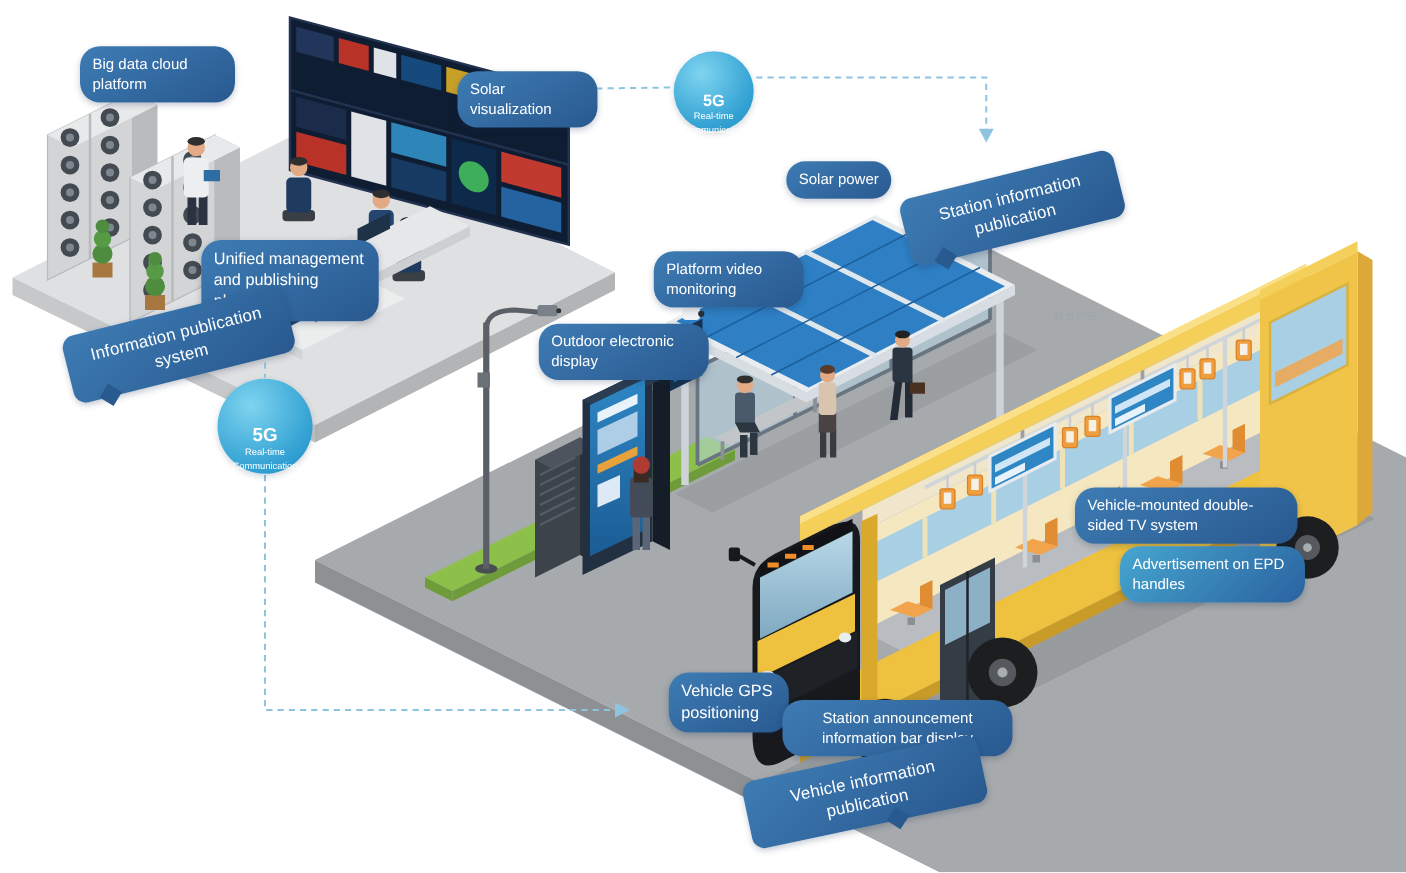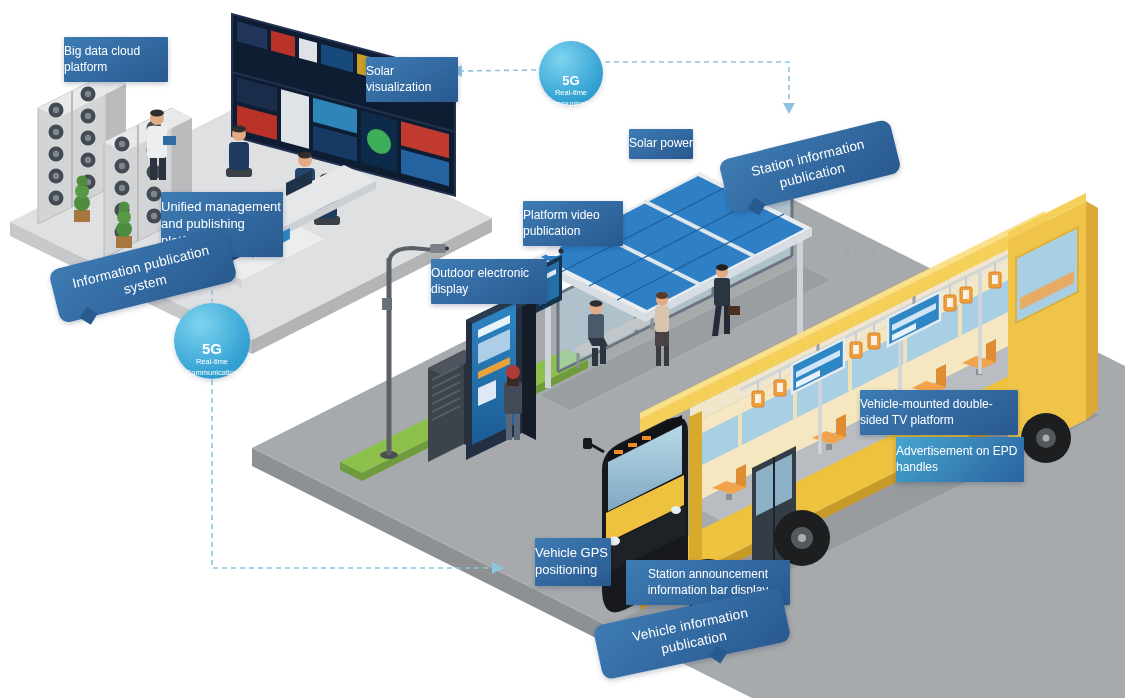--- a/index.html
+++ b/index.html
@@ -1,19 +1,19 @@
 <!DOCTYPE html>
 <html><head>
 <meta charset="utf-8">
 <style>
   html,body{margin:0;padding:0;background:#fff;}
   .canvas{position:relative;width:1125px;height:698px;background:#ffffff;overflow:hidden;
           font-family:"Liberation Sans",sans-serif;}
   .scene{position:absolute;left:0;top:0;width:1125px;height:698px;}
-  .label{position:absolute;color:#fff;font-size:12px;line-height:1.3;padding:7px 0;border-radius:1px;
+  .label{position:absolute;color:#fff;font-size:12px;line-height:1.3;padding:7px 10px;border-radius:16px;
          background:linear-gradient(150deg,#3e7cb4 0%,#28598f 100%);
          box-shadow:0 2px 5px rgba(20,40,70,.25);z-index:3;}
   .label.small{font-size:13px;margin-left:28px;}
   .label.nowrap{white-space:nowrap;text-align:right;}
   .label.center{text-align:center;}
   .label.grad{background:linear-gradient(135deg,#46a6cf 0%,#2a62a0 100%);}
   .bubble{font-size:13.5px;letter-spacing:.2px;text-align:center;border-radius:10px;padding:10px 12px;
           transform:rotate(-14deg);}
   .bubble .tail{position:absolute;width:13px;height:13px;background:#28598f;transform:rotate(45deg);
                 bottom:-5px;z-index:-1;}
@@ -457,21 +457,21 @@
   <span class="small">Communication</span>
 </div>
 
 <div class="label nowrap" style="left:629px;top:129px"><span>Solar power</span></div>
 
 <div class="label bubble" style="left:722px;top:139px;width:152px">
   <span>Station information publication</span>
   <span class="tail" style="left:20px"></span>
 </div>
 
-<div class="label" style="left:523px;top:201px;width:100px"><span>Platform video publication</span></div>
+<div class="label" style="left:523px;top:201px;width:100px"><span>Platform video monitoring</span></div>
 
 <div class="label" style="left:431px;top:259px;width:116px"><span>Outdoor electronic display</span></div>
 
 <div class="label small" style="left:133px;top:192px;width:122px"><span>Unified management and publishing platform</span></div>
 
 <div class="label bubble" style="left:52px;top:248px;width:158px">
   <span>Information publication system</span>
   <span class="tail" style="left:22px"></span>
 </div>
 
@@ -479,21 +479,21 @@
   <span class="big">5G</span>
   <span class="small">Real-time</span>
   <span class="small">Communication</span>
 </div>
 
 
 <div class="label small" style="left:507px;top:538px;width:76px"><span>Vehicle GPS positioning</span></div>
 
 <div class="label center" style="left:626px;top:560px;width:164px"><span>Station announcement information bar display</span></div>
 
-<div class="label" style="left:860px;top:390px;width:158px"><span>Vehicle-mounted double-sided TV platform</span></div>
+<div class="label" style="left:860px;top:390px;width:158px"><span>Vehicle-mounted double-sided TV system</span></div>
 
 <div class="label grad" style="left:896px;top:437px;width:128px"><span>Advertisement on EPD handles</span></div>
 
 <div class="label bubble" style="left:596px;top:606px;width:168px;transform:rotate(-12deg)">
   <span>Vehicle information publication</span>
   <span class="tail" style="left:58%"></span>
 </div>
 
 <div class="watermark" style="left:843px;top:247px"><span>站台广告</span></div>
 

